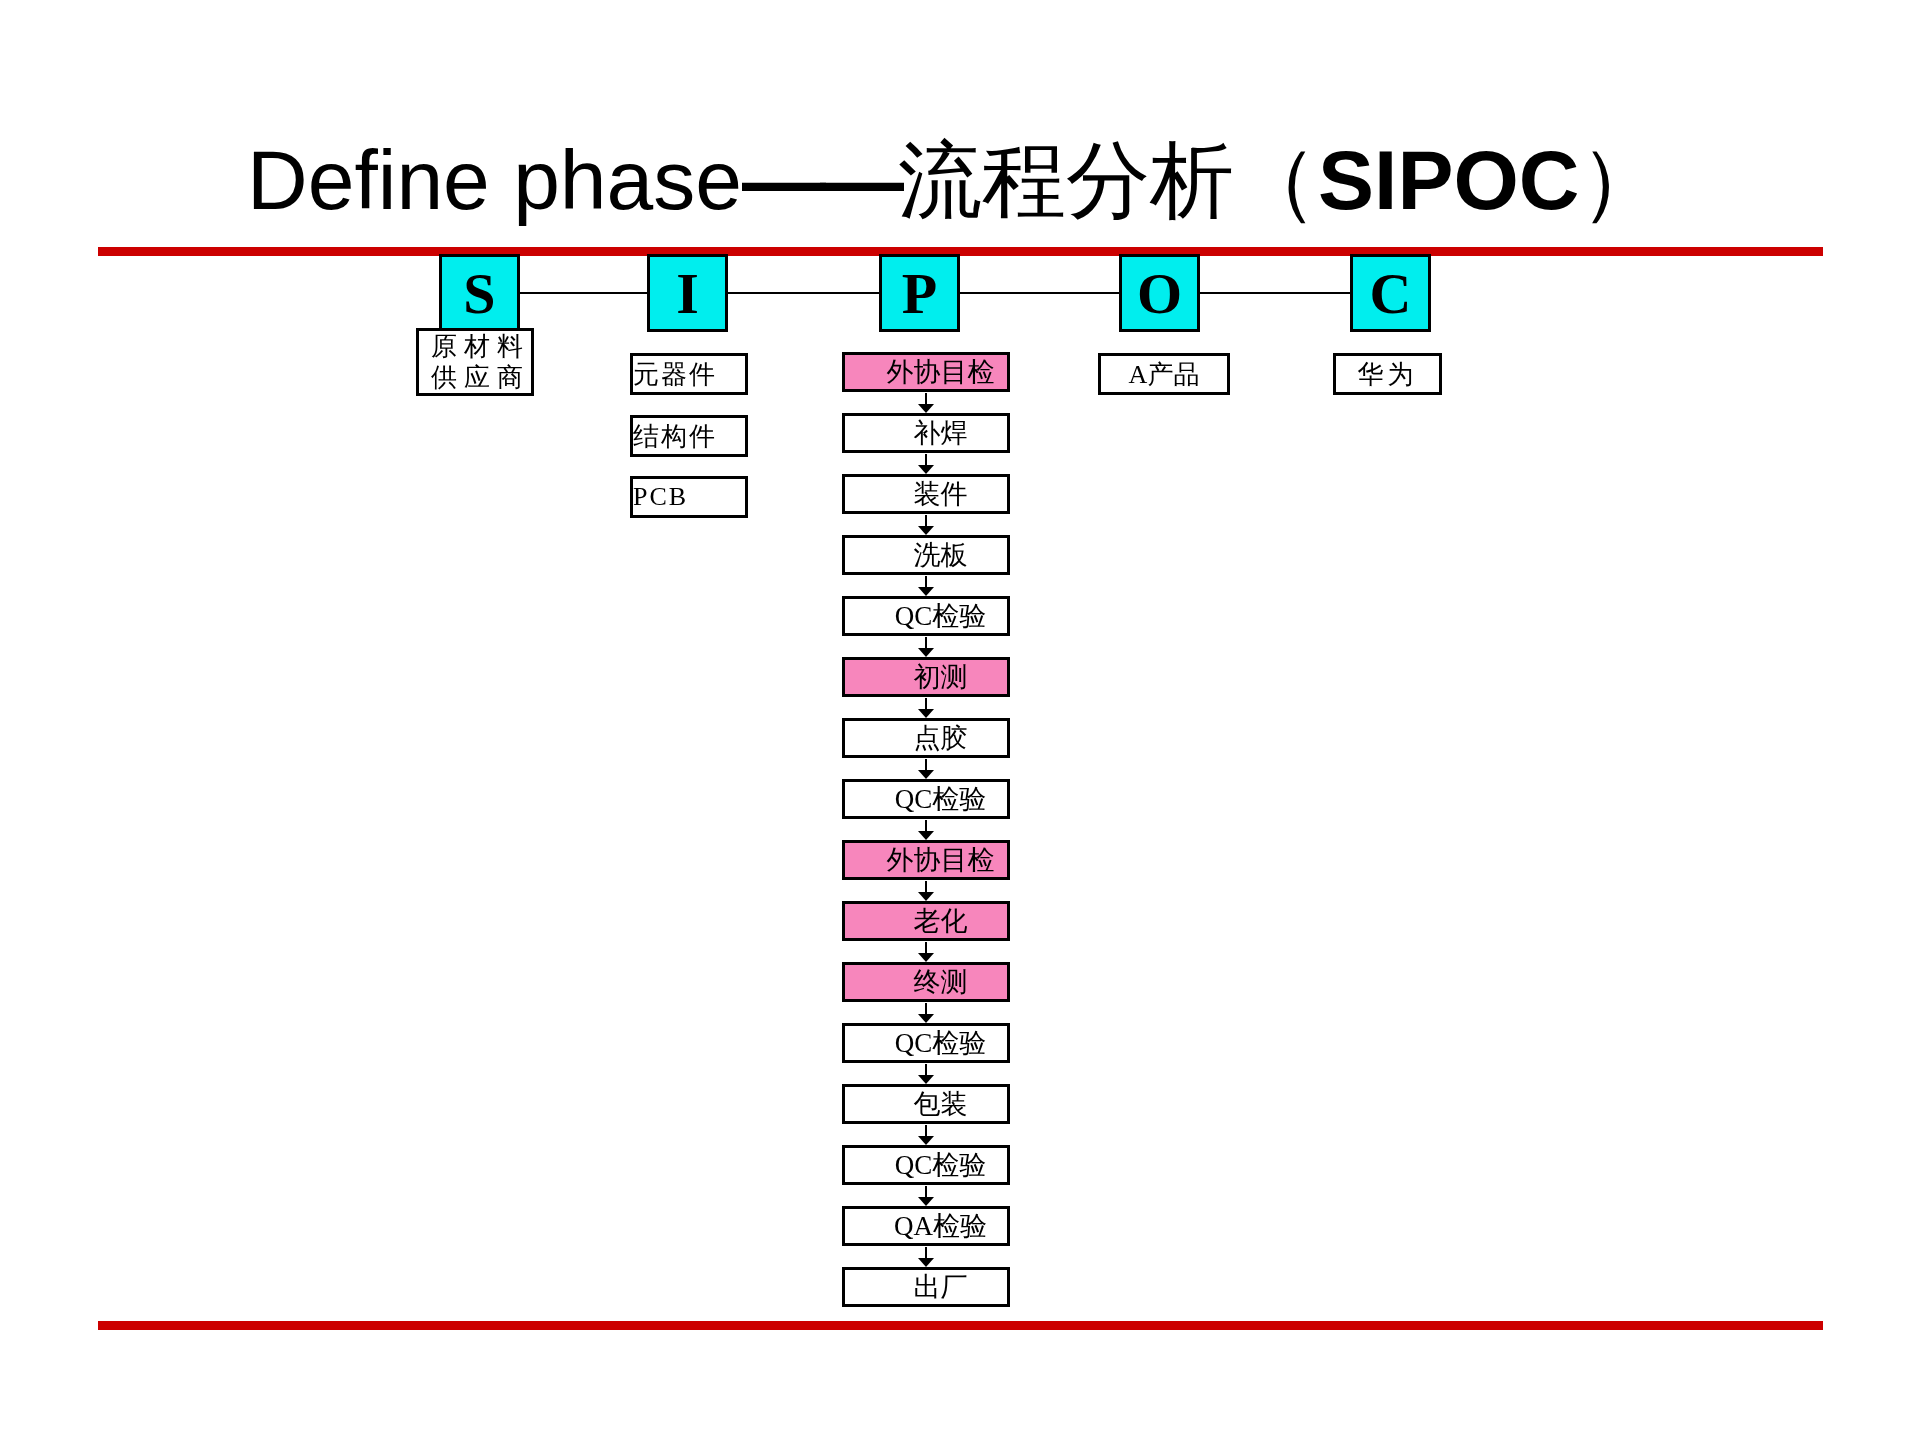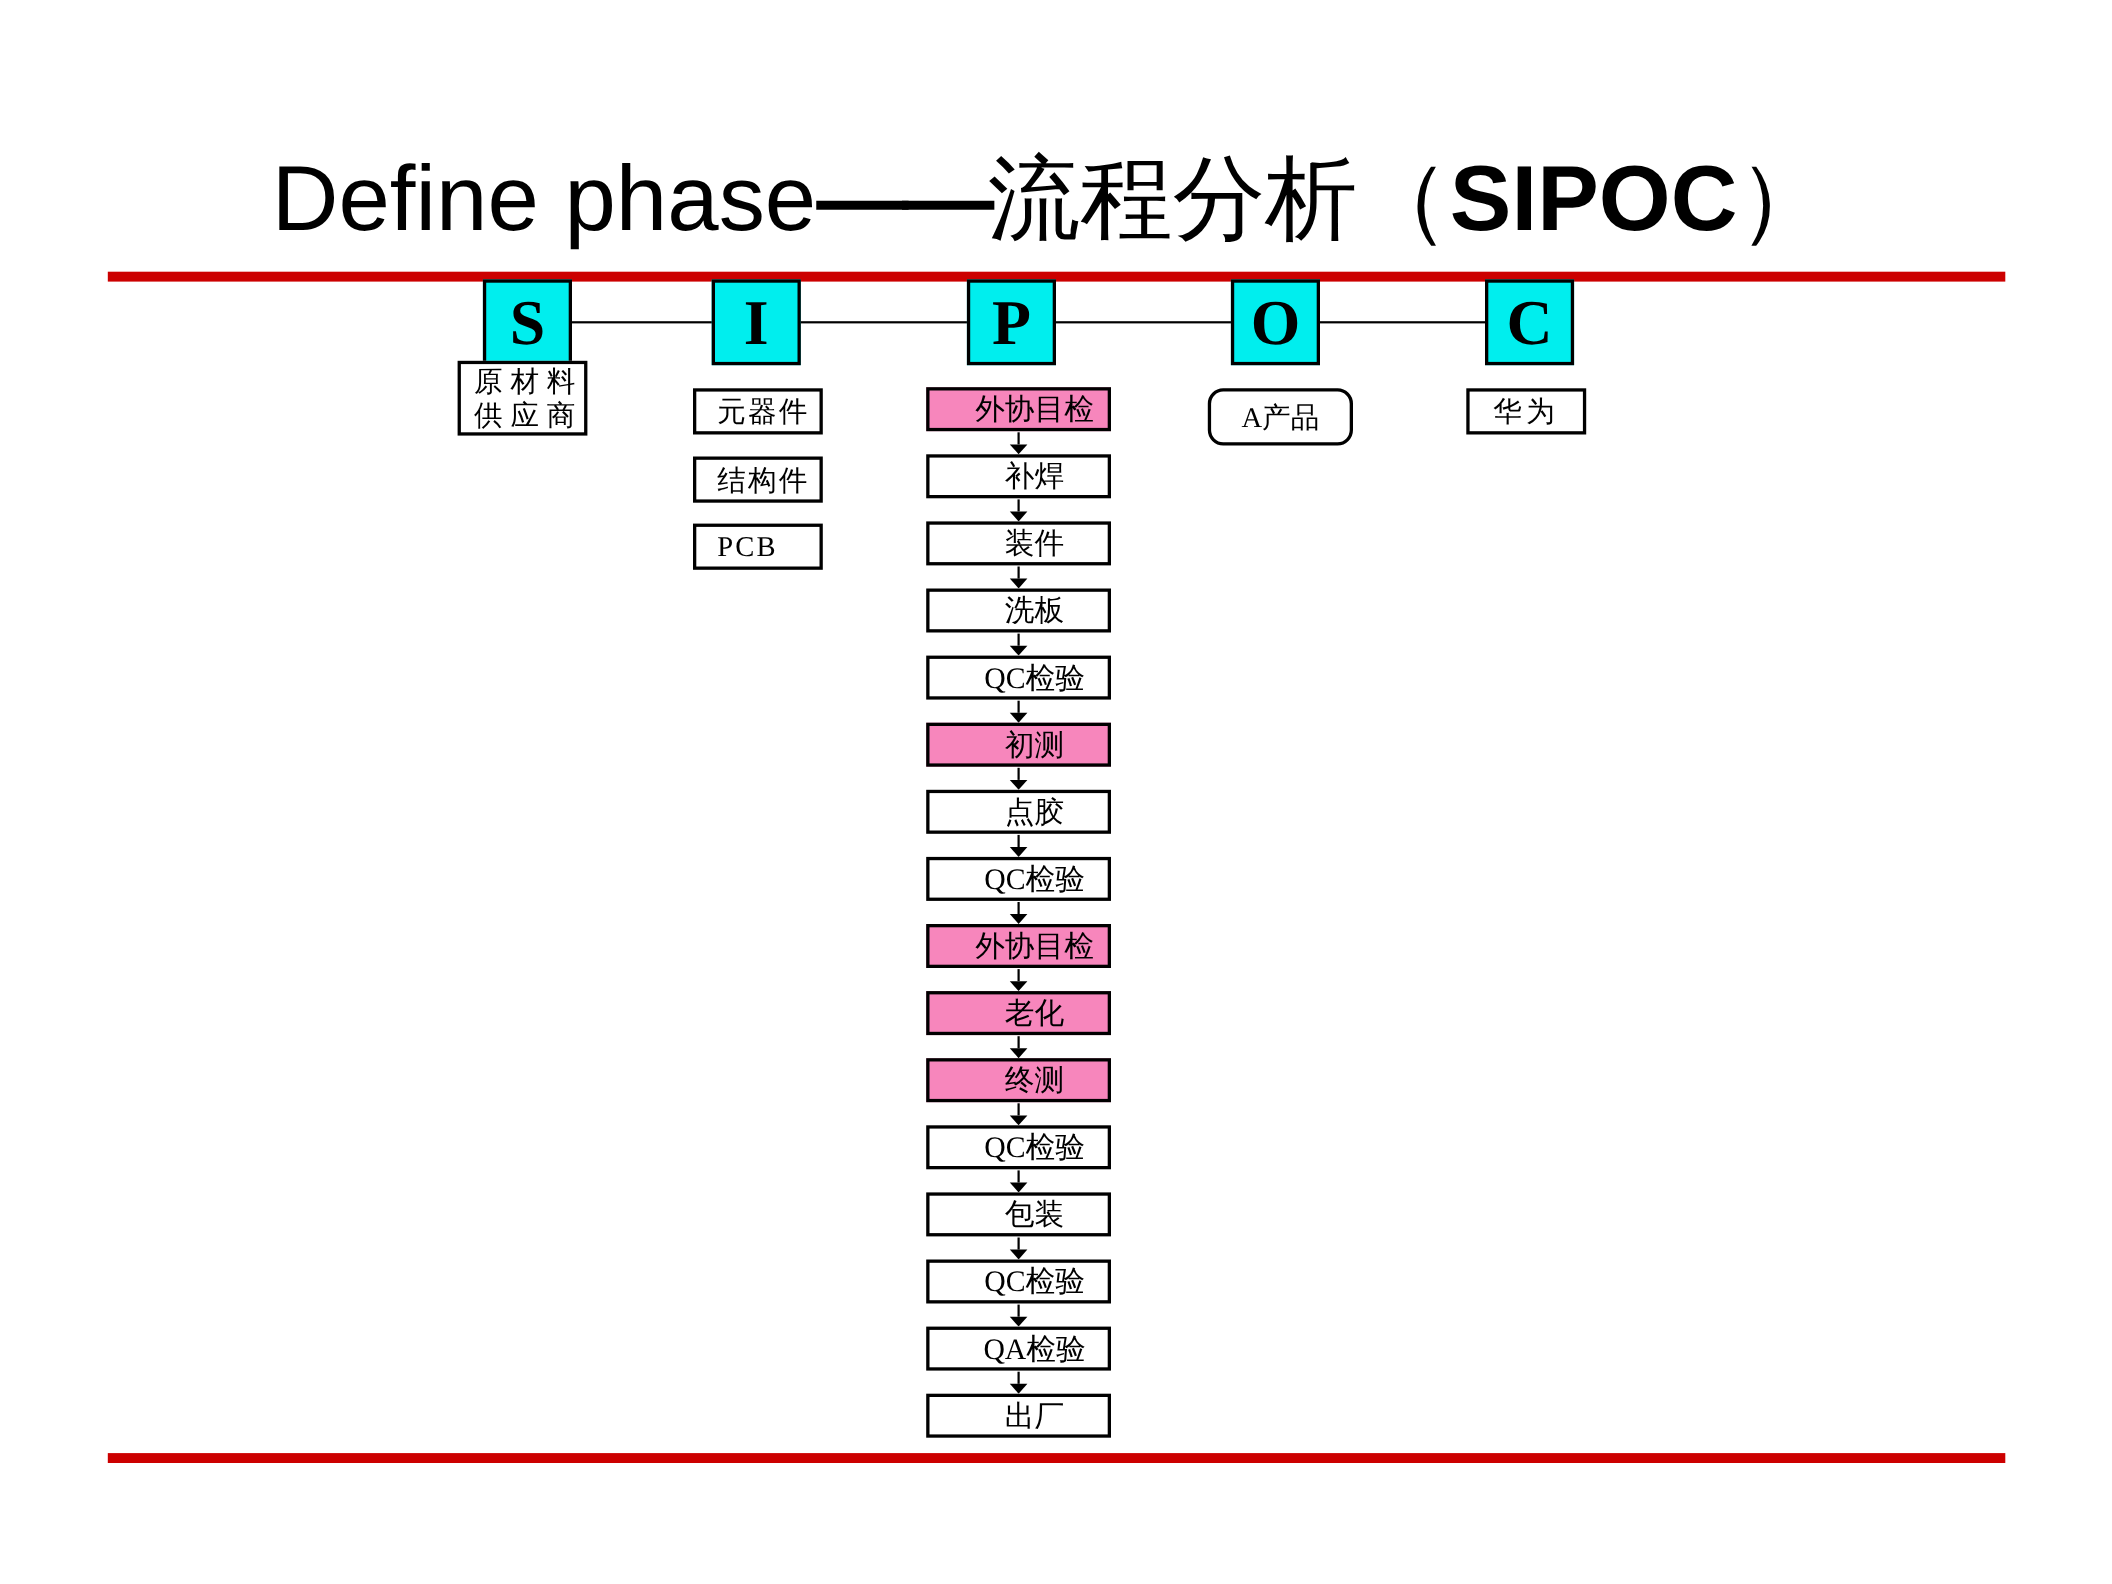--- a/index.html
+++ b/index.html
@@ -42,27 +42,27 @@
     display:flex; align-items:center; justify-content:center;
     font-size:27px; color:#000; z-index:2;
   }
   .supplier-box {
     left:416px; top:328px; width:118px; height:68px;
     flex-direction:column; align-items:flex-start; justify-content:center;
     padding-left:12px; letter-spacing:7px; line-height:31px; font-size:26px;
   }
   .input-box {
     left:630px; width:118px; height:42px;
-    justify-content:flex-start; padding-left:19px; letter-spacing:2px; font-size:26px;
+    justify-content:flex-start; letter-spacing:2px; font-size:26px;
   }
   .step {
     left:842px; width:168px; height:40px; font-size:27px;padding-left:29px;
   }
   .step.pink { background:var(--pink, #F786BC); }
-  .output-box   { left:1098px; top:353px; width:132px; height:52px; font-size:26px;border-radius:14px; }
+  .output-box   { left:1098px; top:353px; width:132px; height:42px; font-size:26px; }
   .customer-box { left:1333px; top:353px; width:109px; height:42px; font-size:26px; letter-spacing:4px; }
   
   .arrow {
     position:absolute; left:916px; width:20px; height:20px; z-index:1;
     display:flex; flex-direction:column; align-items:center;
   }
   .arrow .stem { width:2px; height:11px; background:#000; }
   .arrow .head {
     width:0; height:0;
     border-left:8px solid transparent; border-right:8px solid transparent;

